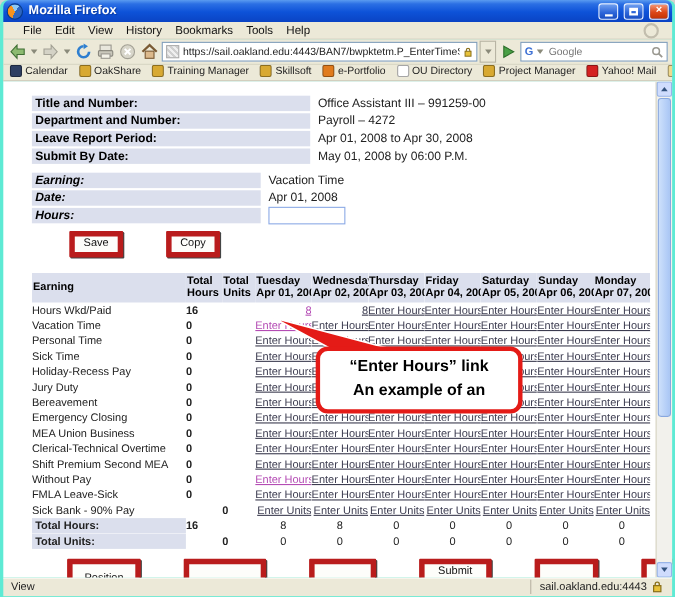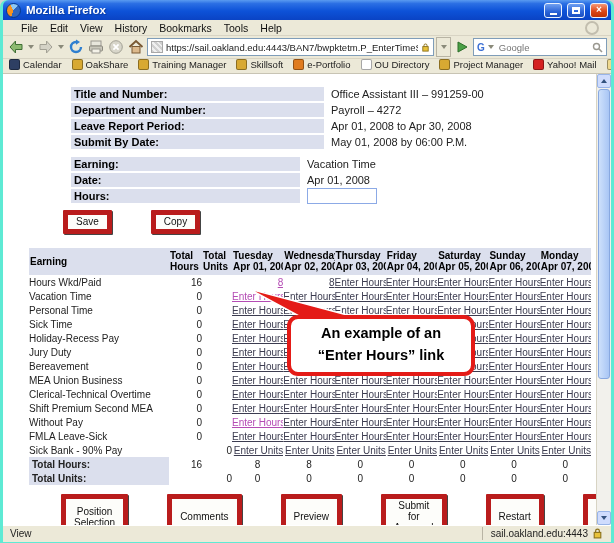--- a/index.html
+++ b/index.html
@@ -51,40 +51,40 @@
     border-bottom:1px solid #c8c4b4;overflow:hidden;}
   .bm{display:flex;align-items:center;gap:3px;flex:0 0 auto;}
   .bm-ic{width:9px;height:9px;border-radius:2px;border:1px solid rgba(0,0,0,.35);}
   .bm-lb{font-size:9.5px;color:#222;white-space:nowrap;}
   
   .content{position:relative;background:#fff;height:451px;box-sizing:border-box;
     padding:12px 16px 0 26px;overflow:hidden;}
   .page-title{font-size:11px;font-weight:bold;font-style:italic;margin-bottom:8px;}
   .irow{display:flex;align-items:center;height:15px;margin-bottom:1px;font-size:11px;}
   .irow .ilabel{background:#dbdfed;font-weight:bold;padding-left:3px;box-sizing:border-box;height:14px;
-    line-height:14px;margin-left:42px;}
+    line-height:14px;}
   .wide  .ilabel{width:253px;}
-  .narrow .ilabel{width:229px;}
+  .narrow .ilabel{width:208px;font-style:italic;}
   .irow .ival{padding-left:7px;color:#222;}
   .hours-input{width:64px;height:14px;border:1px solid #8caae6;font-size:11px;padding:0 2px;
     font-family:"Liberation Sans",sans-serif;}
   .entry-gap{height:6px;}
   .btnrow{display:flex;gap:7px;margin:7px 0 0 2px;}
   .btn{font-size:10px;font-family:"Liberation Sans",sans-serif;background:#fdfdfa;color:#111;
     border:5px solid #b91c1c;box-shadow:1px 1px 0 #444;padding:1px 8px 2px;border-radius:1px;margin-left:32px;}
   
   .leave-table{table-layout:fixed;width:562px;border-collapse:collapse;margin-top:14px;}
   .leave-table th,.leave-table td{padding:0;vertical-align:middle;font-size:10px;overflow:hidden;
     white-space:nowrap;}
   .leave-table th{background:#dbdfed;text-align:left;font-weight:bold;padding:2px 0 3px 1px;}
   .leave-table th .hl1,.leave-table th .hl2{line-height:11px;}
   .leave-table col.c0{width:140px;} .leave-table col.c1{width:33px;} .leave-table col.c2{width:30px;}
   .leave-table tbody td{height:14px;}
   .c-label{color:#222;}
-  .c-num{text-align:right;color:#222;}
+  .c-num{text-align:left;color:#222;font-weight:bold;}
   .numcell{text-align:center;color:#222;}
   .linkcell{text-align:right;padding-right:2px;}
   .cl{color:#3c3c50;text-decoration:underline;}
   .cl.visited{color:#b44cb4;}
   .total-row .tlabel{background:#dbdfed;font-weight:bold;padding-left:3px;}
   
   .callout{position:absolute;left:284px;top:241px;width:168px;border:4px solid #e41b17;
     border-radius:11px;background:#fff;padding:3px 6px 5px;text-align:center;z-index:6;}
   .callout div{font-size:14.5px;font-weight:bold;color:#000;line-height:1.55;}
   .callout-arrow{position:absolute;left:240px;top:209px;z-index:5;}
@@ -413,20 +413,32 @@
             <td class="c-num"></td>
             <td class="c-day linkcell"><a class="cl" href="#">Enter Hours</a></td>
             <td class="c-day linkcell"><a class="cl" href="#">Enter Hours</a></td>
             <td class="c-day linkcell"><a class="cl" href="#">Enter Hours</a></td>
             <td class="c-day linkcell"><a class="cl" href="#">Enter Hours</a></td>
             <td class="c-day linkcell"><a class="cl" href="#">Enter Hours</a></td>
             <td class="c-day linkcell"><a class="cl" href="#">Enter Hours</a></td>
             <td class="c-day linkcell"><a class="cl" href="#">Enter Hours</a></td>
           </tr>
           <tr class="data-row">
+            <td class="c-label">Emergency Closing</td>
+            <td class="c-num">0</td>
+            <td class="c-num"></td>
+            <td class="c-day linkcell"><a class="cl" href="#">Enter Hours</a></td>
+            <td class="c-day linkcell"><a class="cl" href="#">Enter Hours</a></td>
+            <td class="c-day linkcell"><a class="cl" href="#">Enter Hours</a></td>
+            <td class="c-day linkcell"><a class="cl" href="#">Enter Hours</a></td>
+            <td class="c-day linkcell"><a class="cl" href="#">Enter Hours</a></td>
+            <td class="c-day linkcell"><a class="cl" href="#">Enter Hours</a></td>
+            <td class="c-day linkcell"><a class="cl" href="#">Enter Hours</a></td>
+          </tr>
+          <tr class="data-row">
             <td class="c-label">MEA Union Business</td>
             <td class="c-num">0</td>
             <td class="c-num"></td>
             <td class="c-day linkcell"><a class="cl" href="#">Enter Hours</a></td>
             <td class="c-day linkcell"><a class="cl" href="#">Enter Hours</a></td>
             <td class="c-day linkcell"><a class="cl" href="#">Enter Hours</a></td>
             <td class="c-day linkcell"><a class="cl" href="#">Enter Hours</a></td>
             <td class="c-day linkcell"><a class="cl" href="#">Enter Hours</a></td>
             <td class="c-day linkcell"><a class="cl" href="#">Enter Hours</a></td>
             <td class="c-day linkcell"><a class="cl" href="#">Enter Hours</a></td>
@@ -524,22 +536,22 @@
         <button class="btn">Preview</button>
         <button class="btn">Submit for Approval</button>
         <button class="btn">Restart</button>
         <button class="btn">Next</button>
       </div>
 
     <svg class="callout-arrow" width="120" height="48" viewBox="0 0 120 48">
       <polygon points="6,6 108,33 80,46" fill="#e41b17" stroke="#ffffff" stroke-width="1.5"></polygon>
     </svg>
     <div class="callout">
+      <div>“Enter Hours” link</div>
       <div>An example of an</div>
-      <div>“Enter Hours” link</div>
     </div>
 
     <div class="vscroll">
       <span class="sb-btn sb-up">
           <span class="sb-arrow"></span>
         </span>
       <span class="sb-thumb"></span>
       <span class="sb-btn sb-down">
           <span class="sb-arrow"></span>
         </span>

